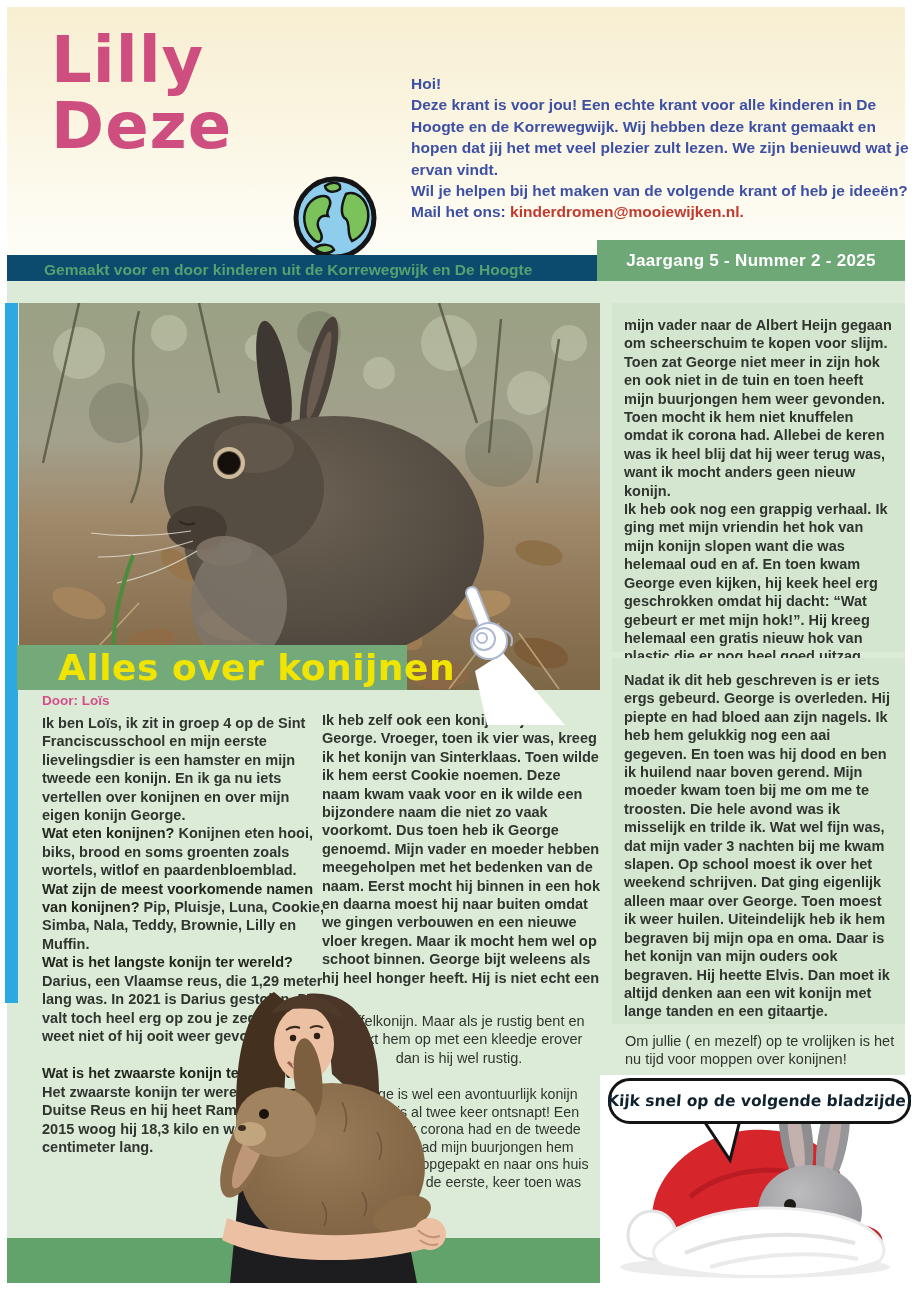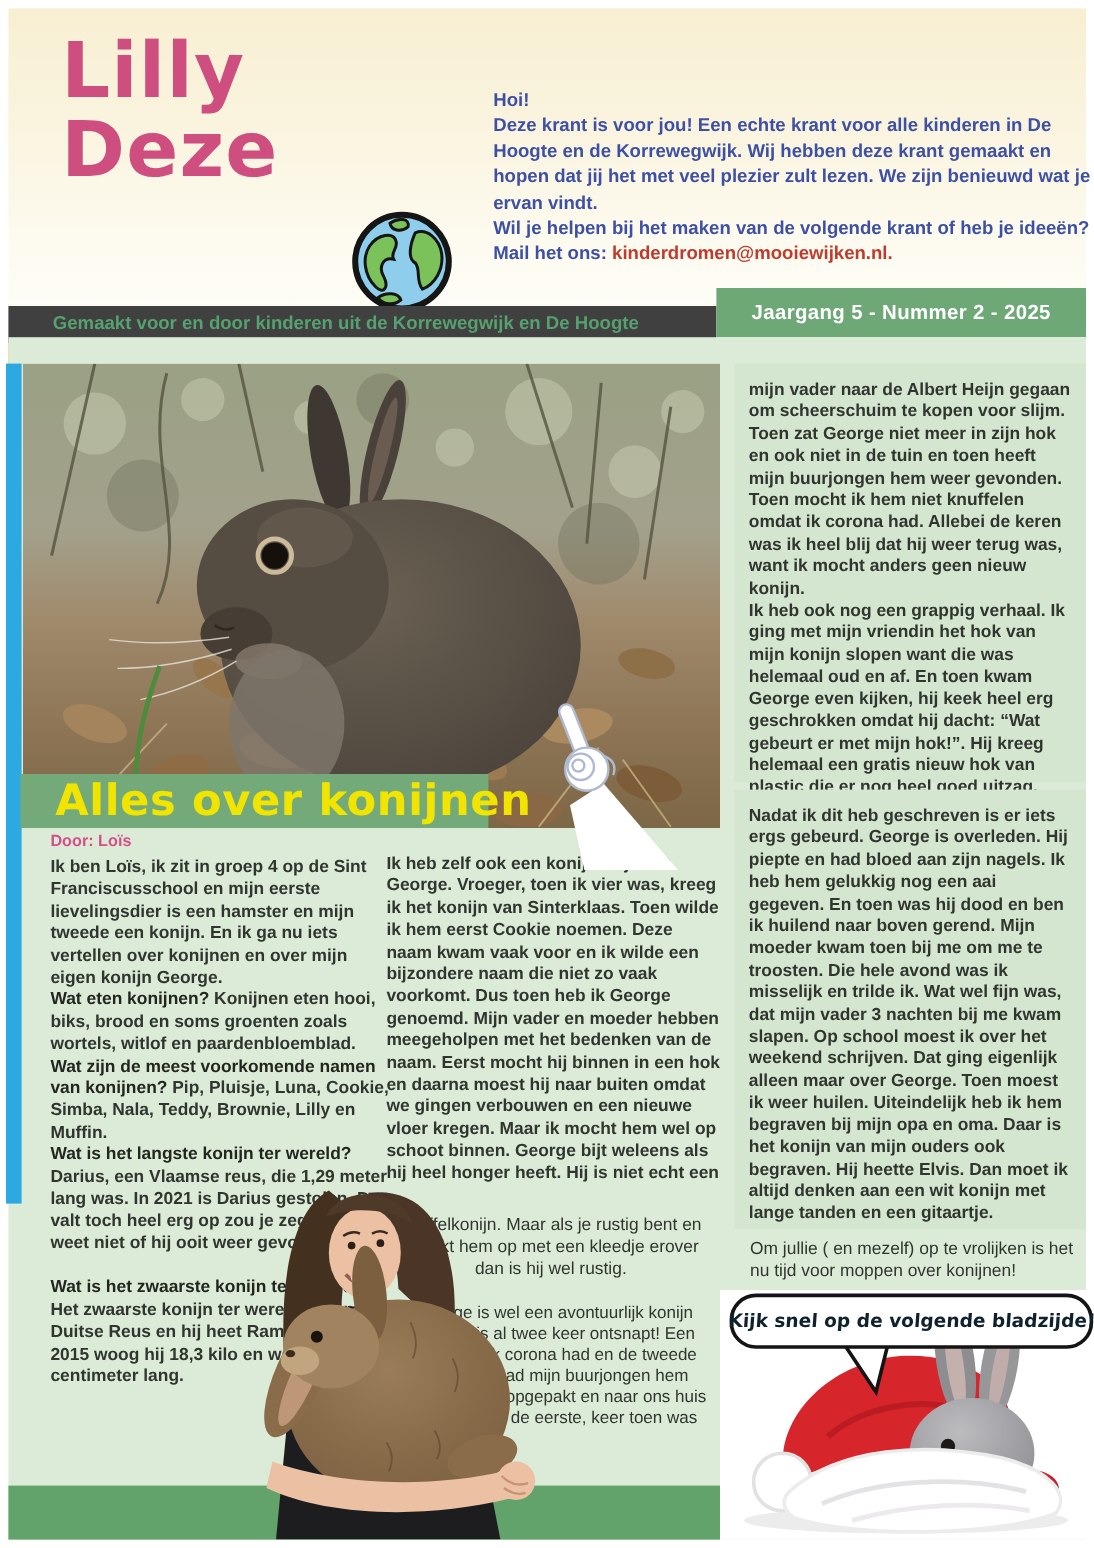--- a/index.html
+++ b/index.html
@@ -11,41 +11,41 @@
   .header-bg{left:7px;top:7px;width:898px;height:248px;
     background:linear-gradient(180deg,#f8efd2 0%,#faf4df 40%,#fdfbf0 80%,#fefdf6 100%);}
   .masthead-title{left:44px;top:20px;color:#ce4e7f;font-family:"DejaVu Sans",sans-serif;
     font-weight:bold;font-size:64px;line-height:66px;letter-spacing:1px;}
   .globe{left:283px;top:166px;width:90px;height:90px;}
   .intro{left:404px;top:66px;width:504px;color:#3e50a4;font-weight:bold;
     font-size:15.5px;line-height:21.4px;}
   .intro .email{color:#c23a2d;}
 
   
-  .motto-band{left:7px;top:255px;width:590px;height:31px;background:#404040;}
+  .motto-band{left:7px;top:255px;width:590px;height:31px;background:#0c4a6e;}
   .motto-band span{position:absolute;left:37px;top:6px;color:#55a170;font-weight:bold;font-size:15.5px;}
   .issue-box{left:597px;top:240px;width:308px;height:41px;background:#6fa877;
     display:flex;align-items:center;justify-content:center;}
   .issue-box span{color:#ffffff;font-weight:bold;font-size:17px;letter-spacing:.3px;}
   .yellow-bar{left:7px;top:286px;width:590px;height:17px;background:#ddc702;}
 
   
   .body-bg{left:7px;top:281px;width:898px;height:1002px;background:#dcebd7;z-index:1;}
   .blue-bar{left:5px;top:303px;width:13px;height:700px;background:#2da9e2;z-index:2;}
   .footer-band{left:7px;top:1238px;width:593px;height:45px;background:#61a36a;z-index:2;}
 
   
   .photo-main{left:19px;top:303px;width:581px;height:387px;overflow:hidden;z-index:2;}
   .photo-woman{left:212px;top:982px;width:260px;height:301px;z-index:4;}
   .photo-santa{left:600px;top:1075px;width:305px;height:208px;background:#ffffff;z-index:2;}
 
   
   .title-band{left:17px;top:645px;width:390px;height:45px;background:#74aa79;z-index:3;
     display:flex;align-items:center;}
-  .title-band span{margin-left:29px;color:#f0e400;font-family:"DejaVu Sans",sans-serif;
+  .title-band span{margin-left:41px;color:#f0e400;font-family:"DejaVu Sans",sans-serif;
     font-weight:bold;font-size:36px;letter-spacing:.5px;white-space:nowrap;}
   .hand{left:443px;top:575px;width:140px;height:150px;z-index:4;}
   .byline{left:42px;top:693px;color:#d44f8a;font-weight:bold;font-size:13.5px;z-index:3;}
 
   
   .bodytext{color:#30352f;font-size:14.5px;line-height:18.4px;z-index:3;}
   .bodytext p{margin:0;font-weight:bold;}
   .bodytext b{color:#22261f;}
   .col1{left:42px;top:714px;width:284px;}
   .col1 .gap{margin-top:19px;}

